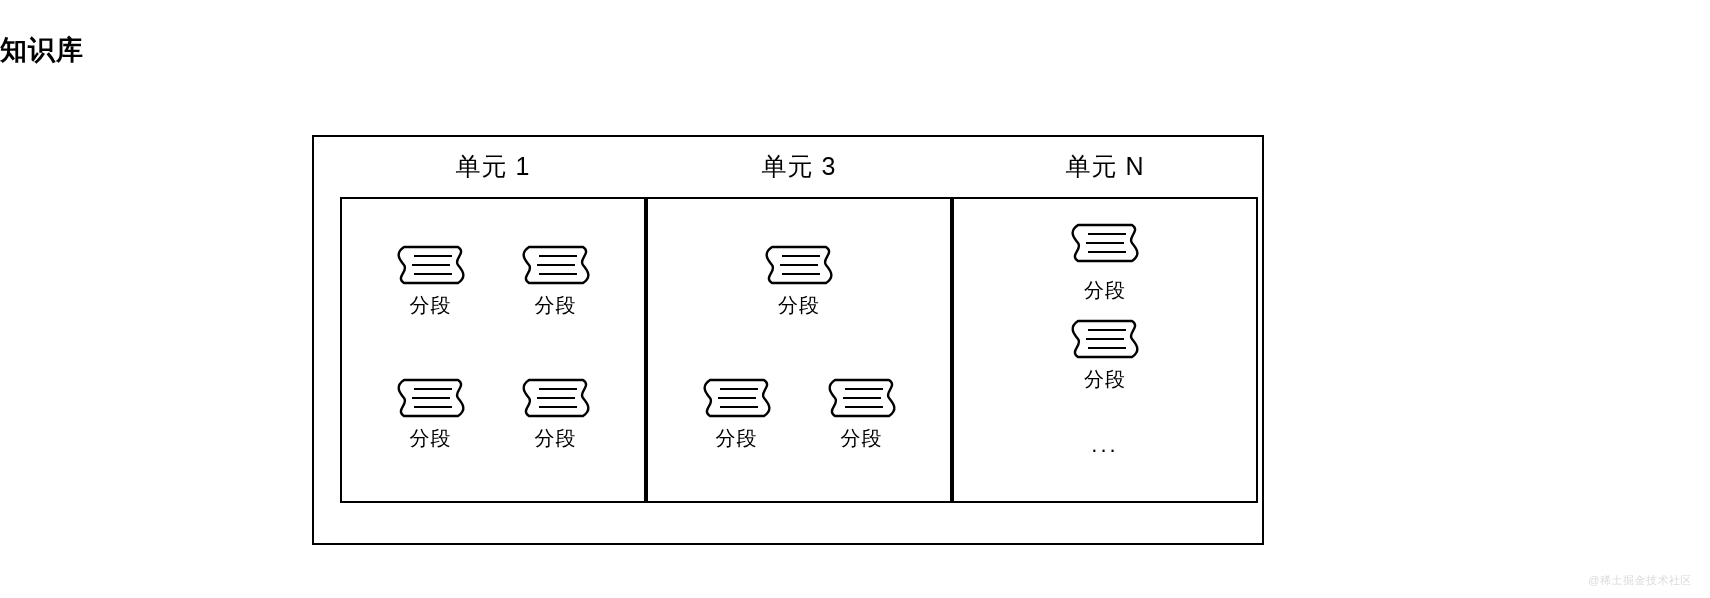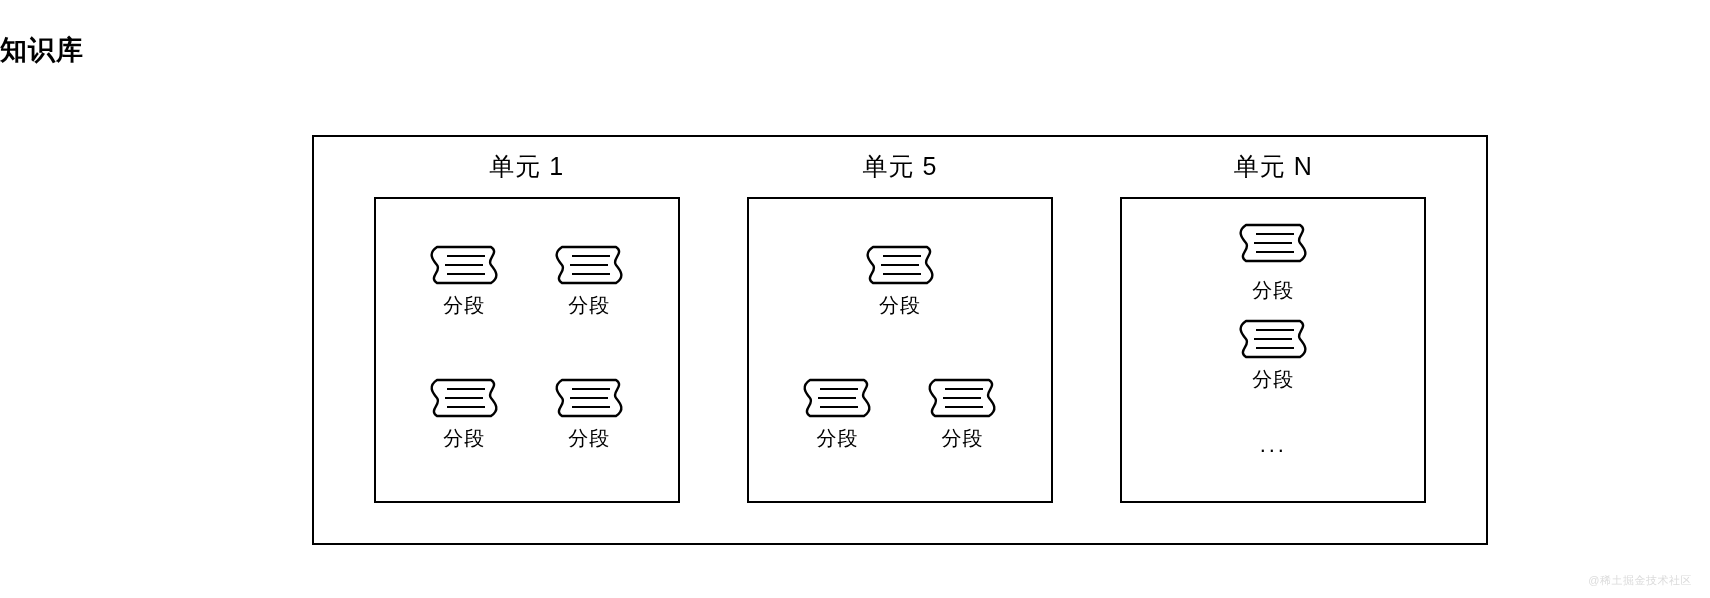--- a/index.html
+++ b/index.html
@@ -30,21 +30,21 @@
     font-weight: bold;
     letter-spacing: 1px;
     line-height: 40px;
   }
 
   
   #kb-outer-box {
     position: absolute;
     left: 312px;
     top: 135px;
-    width: 1176px;
+    width: 952px;
     height: 410px;
     border: 2px solid #000000;
     box-sizing: border-box;
     background: #ffffff;
   }
 
   
   #units-row {
     position: absolute;
     left: 0;
@@ -196,21 +196,21 @@
                     <line x1="18" y1="24" x2="56" y2="24" stroke="#000000" stroke-width="2.2"></line>
                     <line x1="20" y1="33" x2="58" y2="33" stroke="#000000" stroke-width="2.2"></line>
                   </svg>
                   <div class="chunk-caption">分段</div>
                 </div>
               </div>
             </div>
           </div>
         </div>
         <div class="unit-column">
-          <div class="unit-label">单元 5</div>
+          <div class="unit-label">单元 3</div>
           <div class="unit-box">
             <div class="chunk-grid layout-1-2">
               <div class="chunk-row row-single">
                 <div class="chunk-item">
                   <svg class="chunk-icon" viewBox="0 0 74 48">
                     <path d="M 10 6 L 64 6 C 73 12 59 18 64 24 C 69 30 73 36 64 42 L 10 42 C 1 36 15 30 10 24 C 5 18 1 12 10 6 Z" fill="none" stroke="#000000" stroke-width="2.4" stroke-linejoin="round"></path>
                     <line x1="20" y1="15" x2="58" y2="15" stroke="#000000" stroke-width="2.2"></line>
                     <line x1="18" y1="24" x2="56" y2="24" stroke="#000000" stroke-width="2.2"></line>
                     <line x1="20" y1="33" x2="58" y2="33" stroke="#000000" stroke-width="2.2"></line>
                   </svg>

